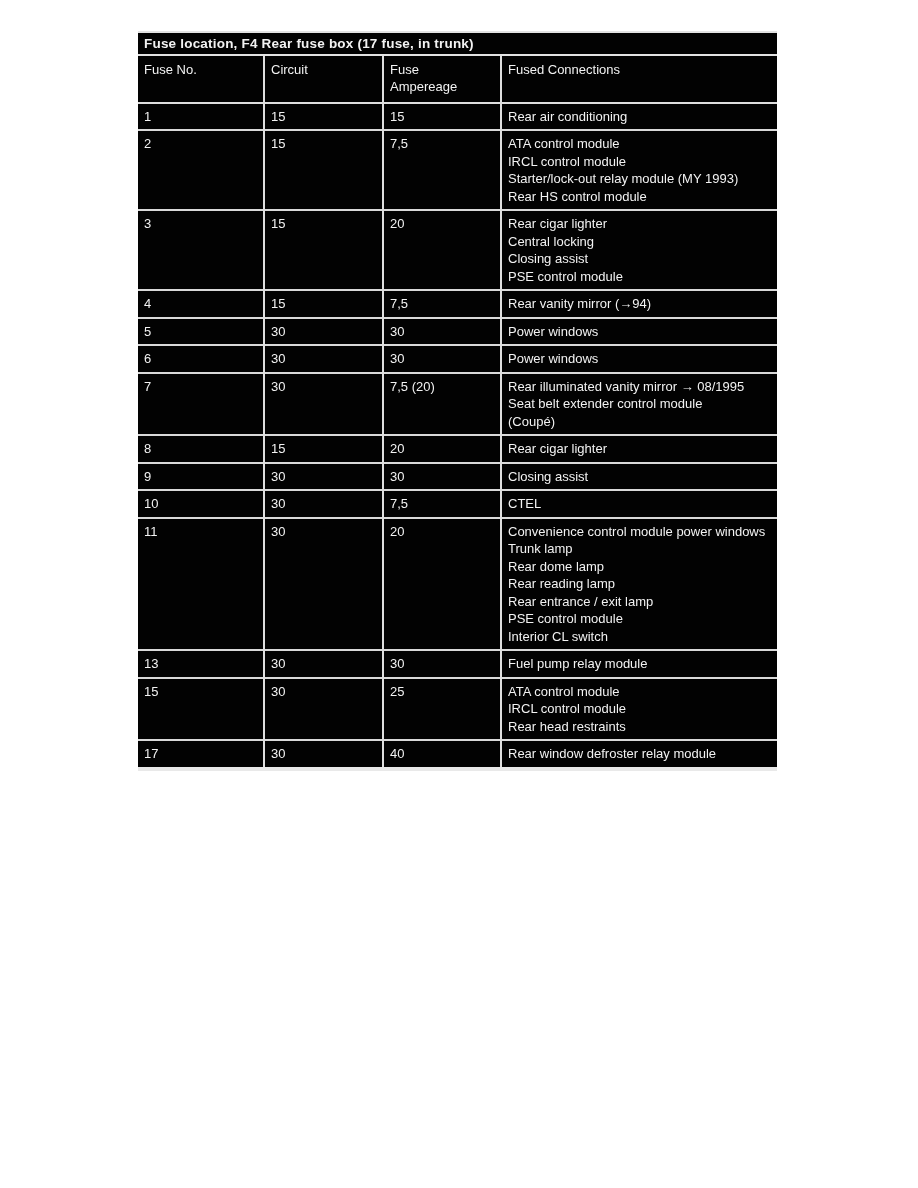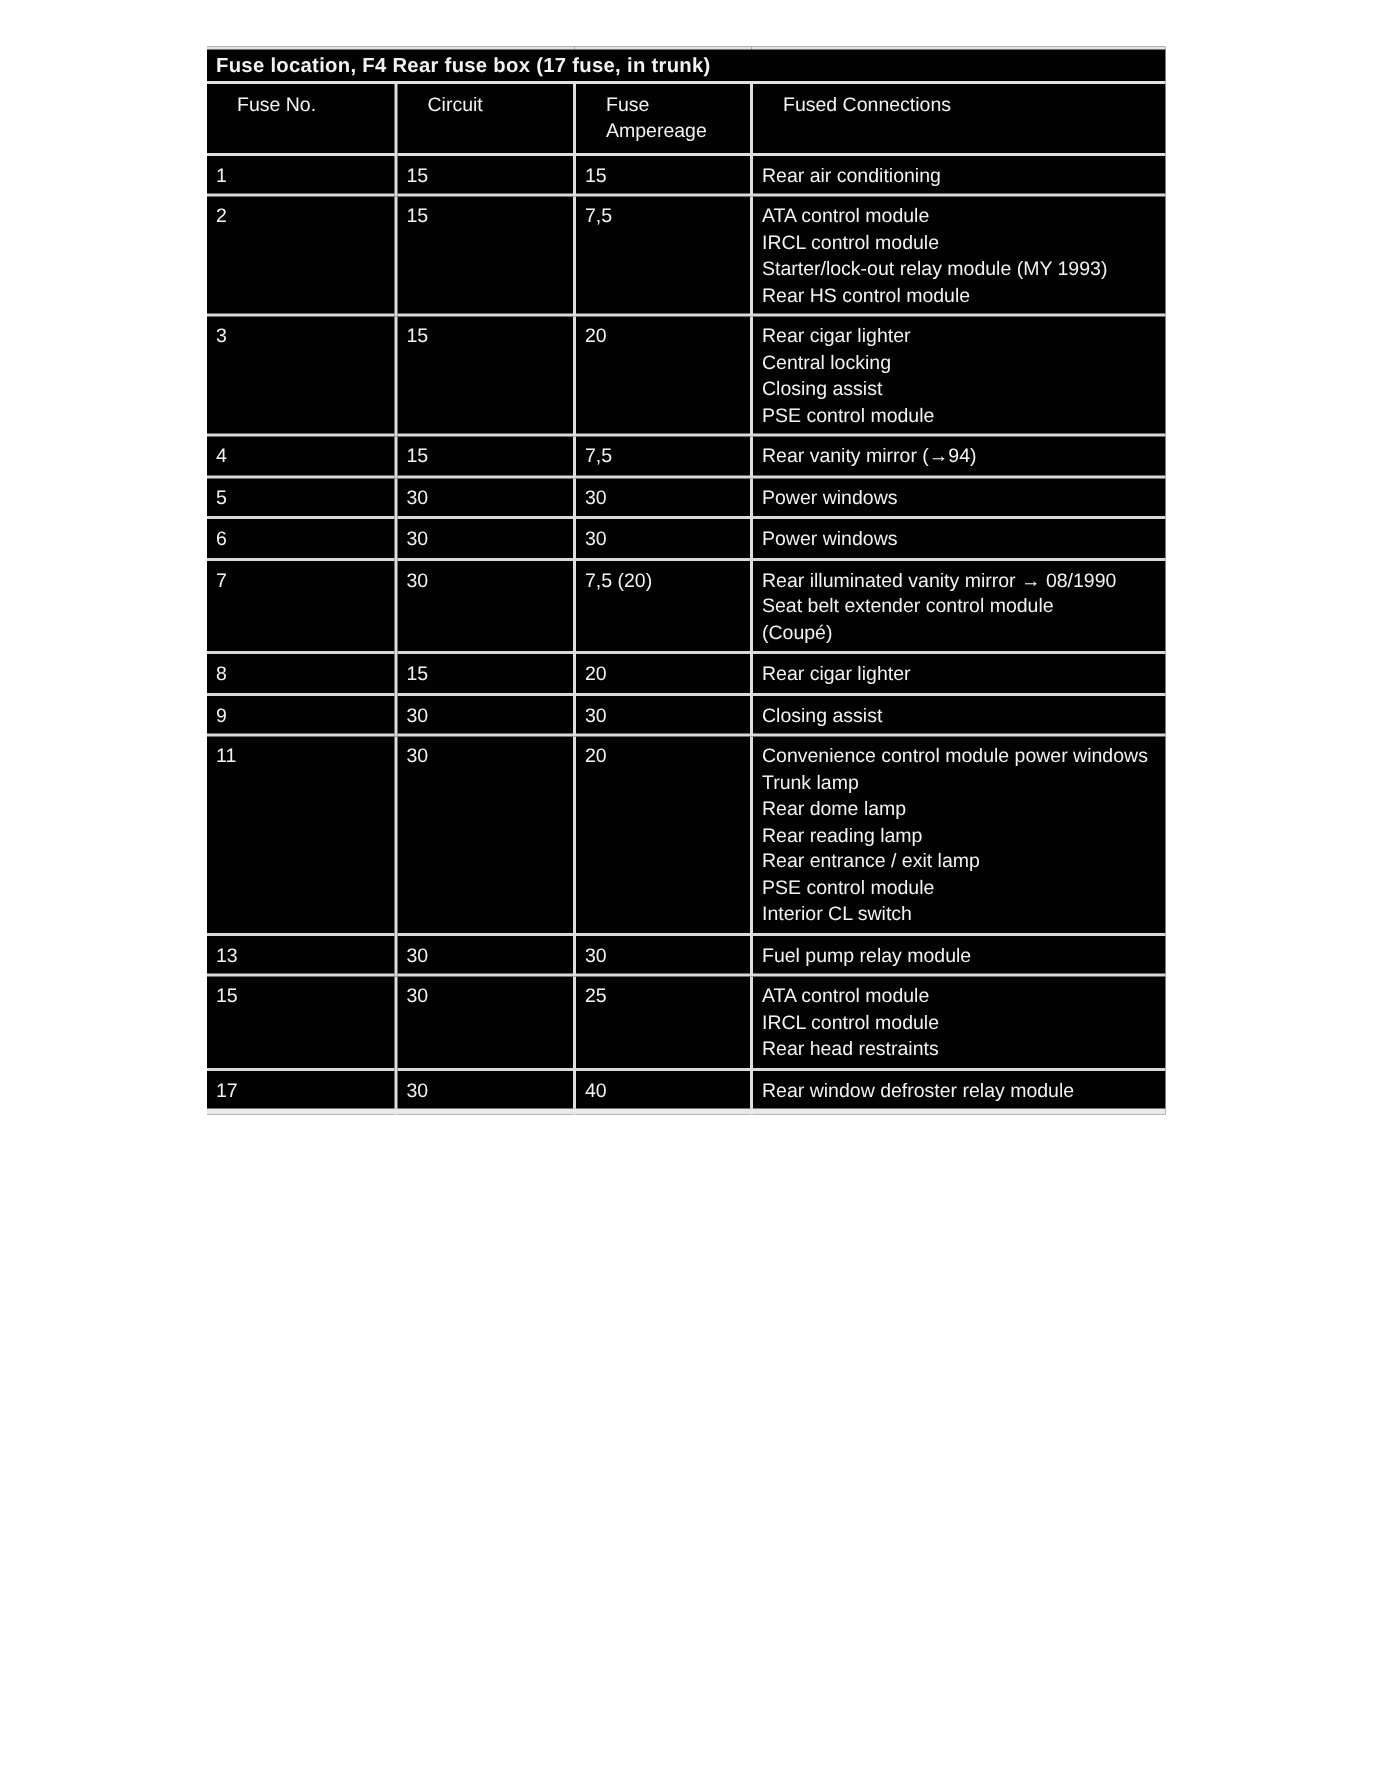--- a/index.html
+++ b/index.html
@@ -40,21 +40,21 @@
     font-size: 13.5px;
     padding: 2px 6px 1px 6px;
     border-bottom: 2px solid #e2e2e2;
     letter-spacing: 0.2px;
     white-space: nowrap;
   }
   tr.header-row th {
     text-align: left;
     font-weight: 400;
     vertical-align: top;
-    padding: 5px 20px;
+    padding: 5px 6px;
     height: 36px;
     border-bottom: 2px solid #dedede;
     white-space: pre-line;
   }
   tbody td {
     vertical-align: top;
     padding: 4px 6px;
     border-top: 2px solid #d9d9d9;
     white-space: pre-line;
     overflow: hidden;
@@ -133,35 +133,41 @@
           <tr>
     <td>6</td>
     <td>30</td>
     <td>30</td>
     <td>Power windows</td>
   </tr>
           <tr>
     <td>7</td>
     <td>30</td>
     <td>7,5 (20)</td>
-    <td>Rear illuminated vanity mirror → 08/1990
+    <td>Rear illuminated vanity mirror → 08/1995
 Seat belt extender control module
 (Coupé)</td>
   </tr>
           <tr>
     <td>8</td>
     <td>15</td>
     <td>20</td>
     <td>Rear cigar lighter</td>
   </tr>
           <tr>
     <td>9</td>
     <td>30</td>
     <td>30</td>
     <td>Closing assist</td>
+  </tr>
+          <tr>
+    <td>10</td>
+    <td>30</td>
+    <td>7,5</td>
+    <td>CTEL</td>
   </tr>
           <tr>
     <td>11</td>
     <td>30</td>
     <td>20</td>
     <td>Convenience control module power windows
 Trunk lamp
 Rear dome lamp
 Rear reading lamp
 Rear entrance / exit lamp

